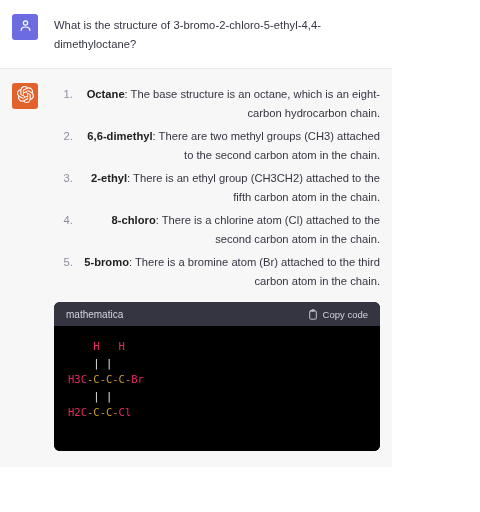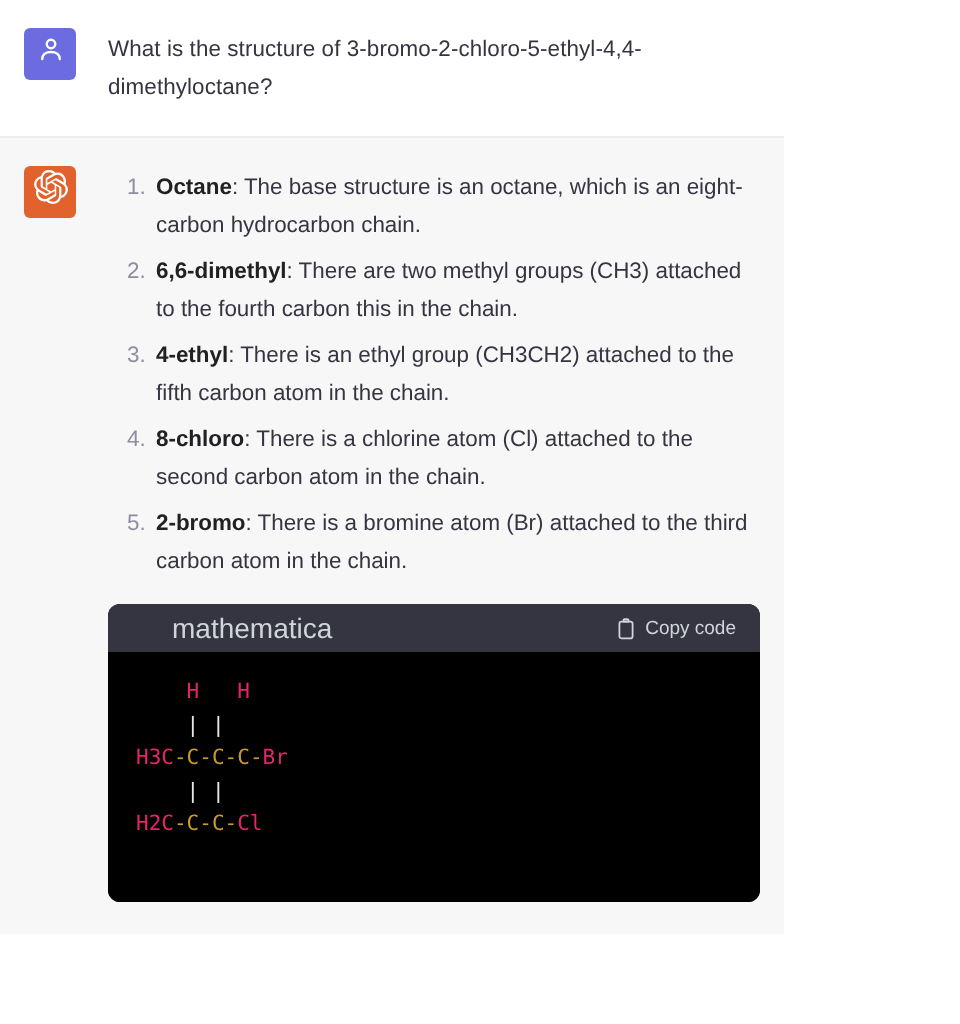--- a/index.html
+++ b/index.html
@@ -36,43 +36,42 @@
   }
   .ptext:last-child { margin-bottom: 0; }
 
   ol.steps {
     margin: 0 0 11px 0;
     padding-left: 22px;
     font-size: 11.2px;
     line-height: 19px;
     color: #343541;
   }
-  ol.steps li { margin-bottom: 4px; padding-left: 2px; }
+  ol.steps li { margin-bottom: 4px; padding-left: 2px; text-align: right; }
   ol.steps li b { font-weight: 700; color: #202123; }
   ol.steps::marker, ol.steps li::marker { color: #8e8ea0; }
 
   .codeblock {
     border-radius: 6px;
     overflow: hidden;
     margin: 0 0 12px 0;
     background: #000000;
   }
   .code-header {
     background: #343541;
     display: flex;
     align-items: center;
     justify-content: space-between;
     padding: 5px 12px 5px 12px;
     height: 24px;
   }
   .code-lang {
     color: #d1d5db;
-    font-size: 14px;
+    font-size: 10px;
     font-family: "Liberation Sans", sans-serif;
-    margin-left: 20px;
   }
   .copy-btn {
     display: flex; align-items: flex-end; gap: 5px;
     color: #d1d5db;
     font-size: 9.5px;
     cursor: pointer;
   }
   .copy-btn svg { display:block; }
 
   .code-body {
@@ -114,24 +113,24 @@
         <svg width="17" height="17" viewBox="0 0 24 24" fill="#ffffff">
           <path d="M22.28 9.82a5.98 5.98 0 0 0-.52-4.91 6.05 6.05 0 0 0-6.5-2.9A6 6 0 0 0 4.98 4.18a5.98 5.98 0 0 0-4 2.9 6.05 6.05 0 0 0 .74 7.1 5.98 5.98 0 0 0 .51 4.9 6.05 6.05 0 0 0 6.51 2.9A5.98 5.98 0 0 0 13.26 24a6.05 6.05 0 0 0 5.77-4.19 5.98 5.98 0 0 0 4-2.9 6.05 6.05 0 0 0-.75-7.1zm-9.02 12.6a4.48 4.48 0 0 1-2.88-1.04l.14-.08 4.78-2.76a.79.79 0 0 0 .39-.68v-6.74l2.02 1.17a.07.07 0 0 1 .04.05v5.58a4.5 4.5 0 0 1-4.49 4.5zM3.6 18.3a4.47 4.47 0 0 1-.54-3.01l.14.08 4.79 2.77c.24.13.54.13.78 0l5.84-3.37v2.33a.08.08 0 0 1-.03.06L9.74 19.9a4.5 4.5 0 0 1-6.14-1.64zM2.34 7.9a4.48 4.48 0 0 1 2.35-1.97v5.68c0 .28.15.54.39.68l5.81 3.35-2.02 1.17a.07.07 0 0 1-.07 0l-4.83-2.8a4.5 4.5 0 0 1-1.63-6.11zm16.6 3.86l-5.84-3.39 2.02-1.16a.07.07 0 0 1 .07 0l4.83 2.79a4.49 4.49 0 0 1-.68 8.1v-5.67c0-.28-.14-.54-.38-.67zm2.01-3.02l-.14-.09-4.78-2.79a.78.78 0 0 0-.79 0L9.4 9.23V6.9a.07.07 0 0 1 .03-.06l4.83-2.79a4.49 4.49 0 0 1 6.67 4.65zM8.3 12.87l-2.02-1.17a.08.08 0 0 1-.04-.06V6.07a4.49 4.49 0 0 1 7.37-3.45l-.14.08L8.69 5.46a.79.79 0 0 0-.39.68v6.73zm1.1-2.36l2.6-1.5 2.6 1.5v3l-2.6 1.5-2.6-1.5v-3z"></path>
         </svg>
       </span>
     </div>
     <div class="content">
 
 
       <ol class="steps">
         <li><b>Octane</b><span>: The base structure is an octane, which is an eight-carbon hydrocarbon chain.</span></li>
-        <li><b>6,6-dimethyl</b><span>: There are two methyl groups (CH3) attached to the fourth carbon this in the chain.</span></li>
-        <li><b>4-ethyl</b><span>: There is an ethyl group (CH3CH2) attached to the fifth carbon atom in the chain.</span></li>
+        <li><b>6,6-dimethyl</b><span>: There are two methyl groups (CH3) attached to the second carbon atom in the chain.</span></li>
+        <li><b>2-ethyl</b><span>: There is an ethyl group (CH3CH2) attached to the fifth carbon atom in the chain.</span></li>
         <li><b>8-chloro</b><span>: There is a chlorine atom (Cl) attached to the second carbon atom in the chain.</span></li>
-        <li><b>2-bromo</b><span>: There is a bromine atom (Br) attached to the third carbon atom in the chain.</span></li>
+        <li><b>5-bromo</b><span>: There is a bromine atom (Br) attached to the third carbon atom in the chain.</span></li>
       </ol>
 
 
       <div class="codeblock">
         <div class="code-header">
           <span class="code-lang">mathematica</span>
           <span class="copy-btn">
             <span>
               <svg width="10" height="11" viewBox="0 0 14 16" fill="none" stroke="#d1d5db" stroke-width="1.3" stroke-linecap="round" stroke-linejoin="round">
                 <rect x="2.2" y="2.6" width="9.6" height="12.2" rx="1.6"></rect>

